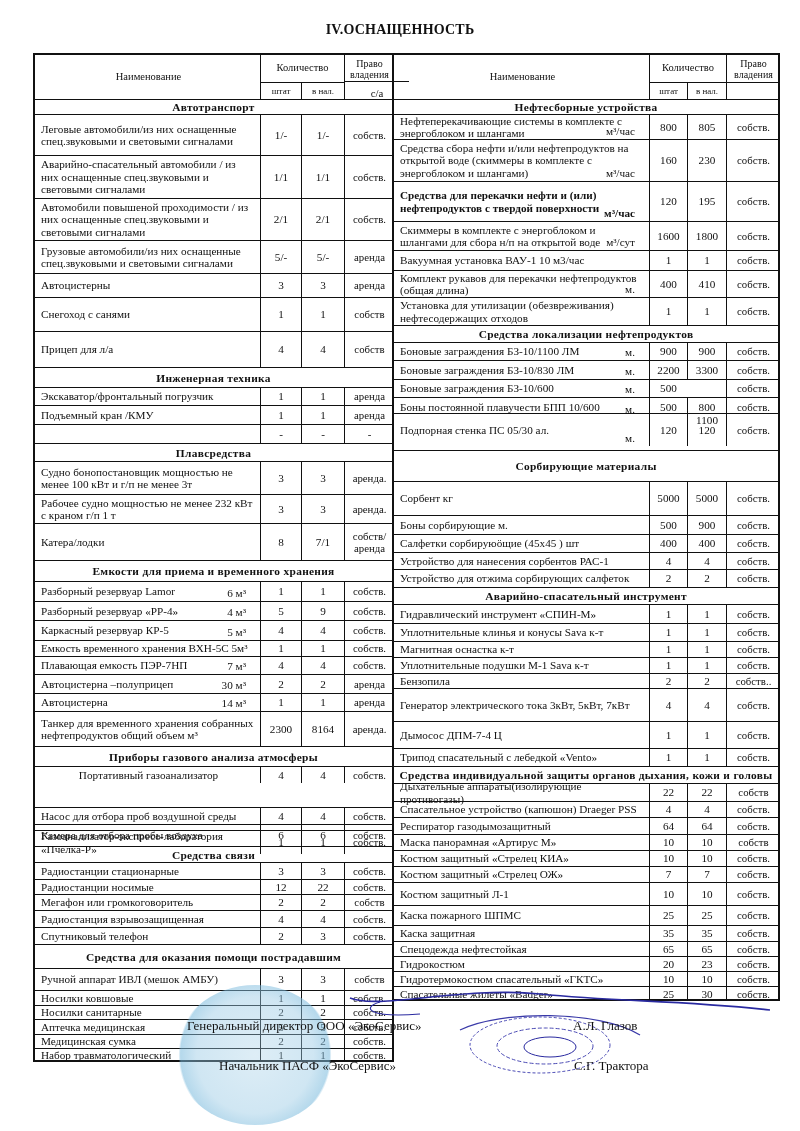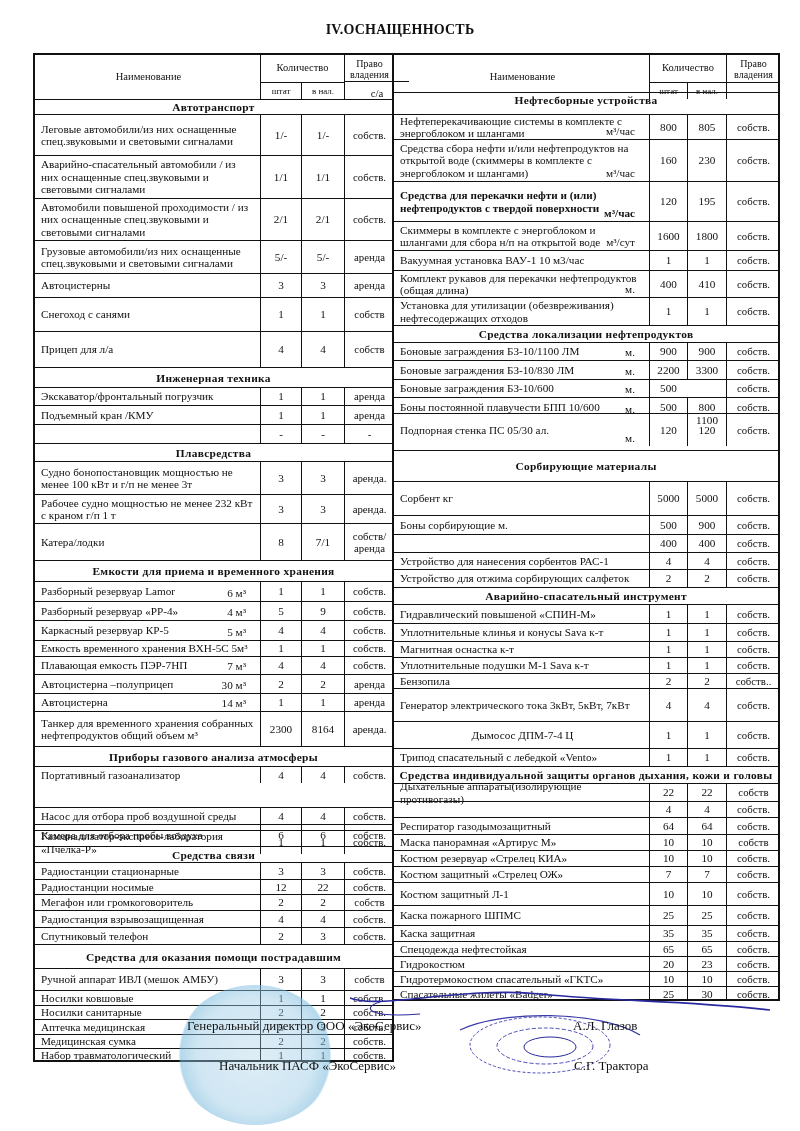--- a/index.html
+++ b/index.html
@@ -358,21 +358,21 @@
           <span>8164</span>
         </div>
         <div class="cell own" style="left: 309px; width: 50px;">
           <span>аренда.</span>
         </div>
       </div>
       <div class="row section" style="top: 691px; height: 20px;">
         <span>Приборы газового анализа атмосферы</span>
       </div>
       <div class="row" style="top: 711px; height: 17px;">
-        <div class="cell name" style="left: 0px; width: 225px; position: absolute;">
+        <div class="cell name" style="left: 0px; width: 225px; position: absolute; justify-content: center;">
           <span>Портативный газоанализатор</span>
         </div>
         <div class="cell num" style="left: 225px; width: 41px;">
           <span>4</span>
         </div>
         <div class="cell num" style="left: 266px; width: 43px;">
           <span>4</span>
         </div>
         <div class="cell own" style="left: 309px; width: 50px;">
           <span>собств.</span>
@@ -596,21 +596,21 @@
     </div>
     <div class="cell num hdr-small" style="left:255px; width:38px; top:27px; border-top:1px solid #111;">
       <span>штат</span>
     </div>
     <div class="cell num hdr-small" style="left:293px; width:39px; top:27px; border-top:1px solid #111;">
       <span>в нал.</span>
     </div>
     <div class="cell own" style="left:332px; width:54px; top:27px; border-top:1px solid #111;"></div>
   </div>
   <div id="right-body">
-      <div class="row section" style="top: 37px; height: 15px;">
+      <div class="row section" style="top: 44px; height: 15px;">
         <span>Нефтесборные устройства</span>
       </div>
       <div class="row" style="top: 59px; height: 25px;">
         <div class="cell name" style="left: 0px; width: 255px; position: absolute;">
           <span>Нефтеперекачивающие  системы  в  комплекте  с энергоблоком и шлангами</span>
           <span style="position: absolute; right: 14px; bottom: 2px;">м³/час</span>
         </div>
         <div class="cell num" style="left: 255px; width: 38px;">
           <span>800</span>
         </div>
@@ -812,20 +812,23 @@
           <span>500</span>
         </div>
         <div class="cell num" style="left: 293px; width: 39px;">
           <span>900</span>
         </div>
         <div class="cell own" style="left: 332px; width: 54px;">
           <span>собств.</span>
         </div>
       </div>
       <div class="row" style="top: 479px; height: 18px;">
+        <div class="cell name" style="left: 0px; width: 255px; position: absolute;">
+          <span>Салфетки сорбируюöщие (45х45 ) шт</span>
+        </div>
         <div class="cell num" style="left: 255px; width: 38px;">
           <span>400</span>
         </div>
         <div class="cell num" style="left: 293px; width: 39px;">
           <span>400</span>
         </div>
         <div class="cell own" style="left: 332px; width: 54px;">
           <span>собств.</span>
         </div>
       </div>
@@ -855,21 +858,21 @@
         </div>
         <div class="cell own" style="left: 332px; width: 54px;">
           <span>собств.</span>
         </div>
       </div>
       <div class="row section" style="top: 532px; height: 17px;">
         <span>Аварийно-спасательный инструмент</span>
       </div>
       <div class="row" style="top: 549px; height: 19px;">
         <div class="cell name" style="left: 0px; width: 255px; position: absolute;">
-          <span>Гидравлический  повышеной  «СПИН-М»</span>
+          <span>Гидравлический  инструмент  «СПИН-М»</span>
         </div>
         <div class="cell num" style="left: 255px; width: 38px;">
           <span>1</span>
         </div>
         <div class="cell num" style="left: 293px; width: 39px;">
           <span>1</span>
         </div>
         <div class="cell own" style="left: 332px; width: 54px;">
           <span>собств.</span>
         </div>
@@ -938,21 +941,21 @@
           <span>4</span>
         </div>
         <div class="cell num" style="left: 293px; width: 39px;">
           <span>4</span>
         </div>
         <div class="cell own" style="left: 332px; width: 54px;">
           <span>собств.</span>
         </div>
       </div>
       <div class="row" style="top: 666px; height: 27px;">
-        <div class="cell name" style="left: 0px; width: 255px; position: absolute; justify-content: center;">
+        <div class="cell name" style="left: 0px; width: 255px; position: absolute;">
           <span>Дымосос ДПМ-7-4 Ц</span>
         </div>
         <div class="cell num" style="left: 255px; width: 38px;">
           <span>1</span>
         </div>
         <div class="cell num" style="left: 293px; width: 39px;">
           <span>1</span>
         </div>
         <div class="cell own" style="left: 332px; width: 54px;">
           <span>собств.</span>
@@ -983,20 +986,23 @@
           <span>22</span>
         </div>
         <div class="cell num" style="left: 293px; width: 39px;">
           <span>22</span>
         </div>
         <div class="cell own" style="left: 332px; width: 54px;">
           <span>собств</span>
         </div>
       </div>
       <div class="row" style="top: 746px; height: 16px;">
+        <div class="cell name" style="left: 0px; width: 255px; position: absolute;">
+          <span>Спасательное  устройство (капюшон) Draeger PSS</span>
+        </div>
         <div class="cell num" style="left: 255px; width: 38px;">
           <span>4</span>
         </div>
         <div class="cell num" style="left: 293px; width: 39px;">
           <span>4</span>
         </div>
         <div class="cell own" style="left: 332px; width: 54px;">
           <span>собств.</span>
         </div>
       </div>
@@ -1023,21 +1029,21 @@
         </div>
         <div class="cell num" style="left: 293px; width: 39px;">
           <span>10</span>
         </div>
         <div class="cell own" style="left: 332px; width: 54px;">
           <span>собств</span>
         </div>
       </div>
       <div class="row" style="top: 795px; height: 16px;">
         <div class="cell name" style="left: 0px; width: 255px; position: absolute;">
-          <span>Костюм резервуар «Стрелец КИА»</span>
+          <span>Костюм защитный «Стрелец КИА»</span>
         </div>
         <div class="cell num" style="left: 255px; width: 38px;">
           <span>10</span>
         </div>
         <div class="cell num" style="left: 293px; width: 39px;">
           <span>10</span>
         </div>
         <div class="cell own" style="left: 332px; width: 54px;">
           <span>собств.</span>
         </div>

